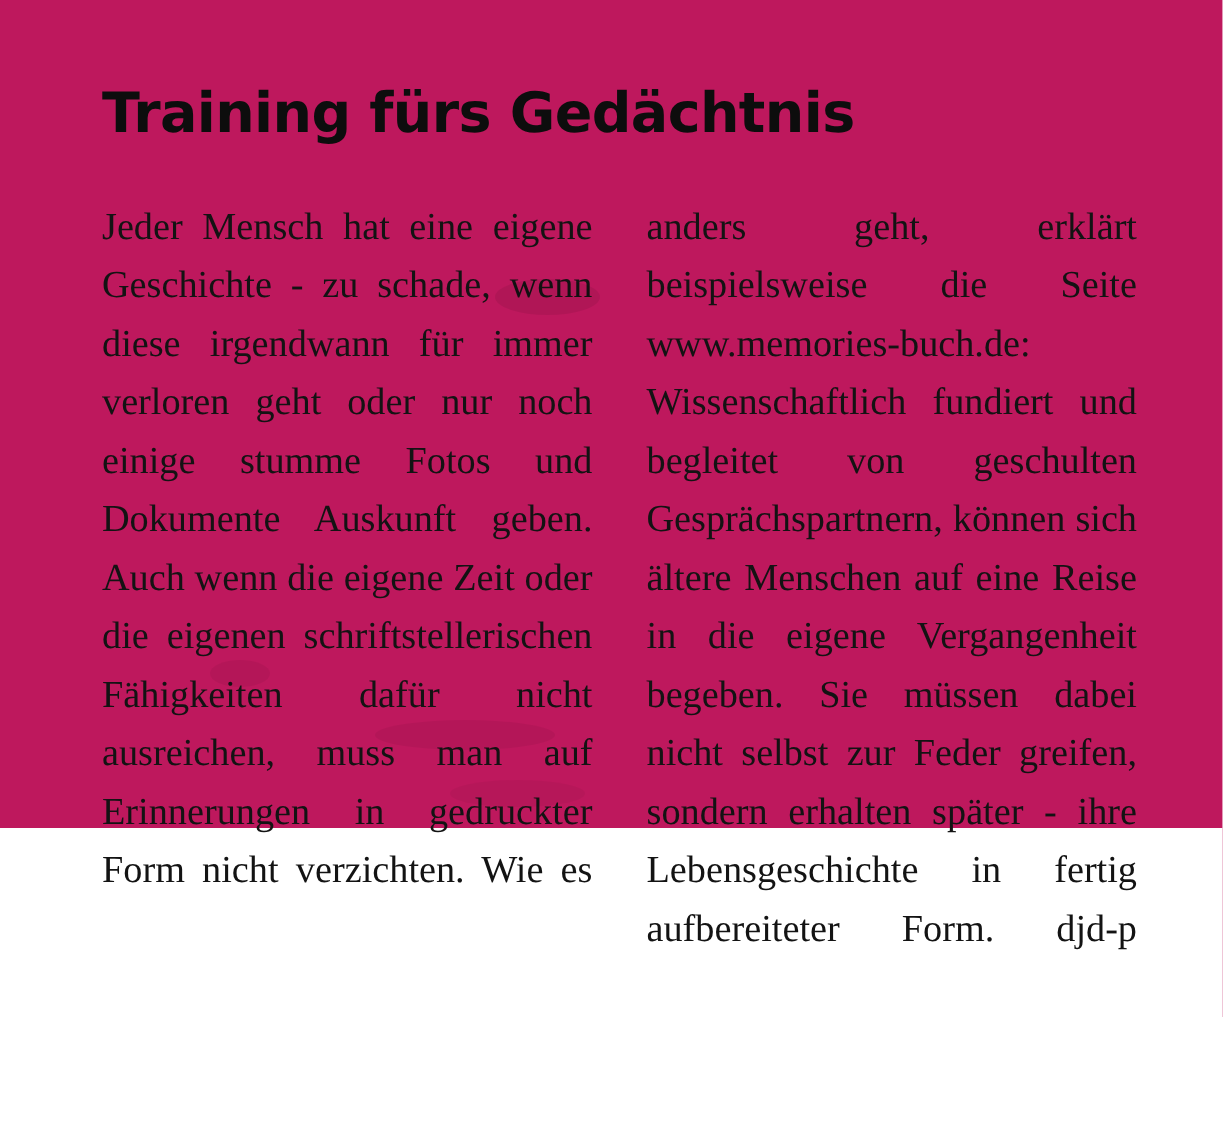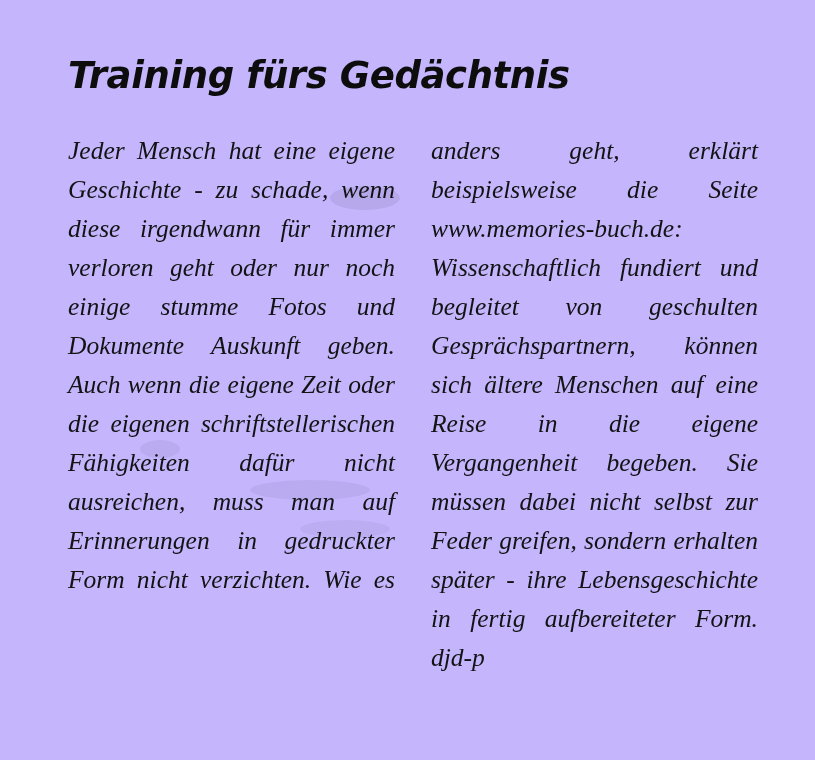--- a/index.html
+++ b/index.html
@@ -10,23 +10,22 @@
   body {
     width: 815px;
     height: 760px;
     overflow: hidden;
     font-family: "Liberation Serif", serif;
     color: #111111;
   }
   .page {
     position: relative;
     width: 815px;
-    height: 760px;
-    background: #c4b5fd;
-    font-style: italic;
+    height: 552px;
+    background: #be185d;
   }
   .article {
     position: absolute;
     left: 68px;
     top: 56px;
     width: 690px;
   }
   .headline {
     font-family: "DejaVu Sans", sans-serif;
     font-weight: bold;

